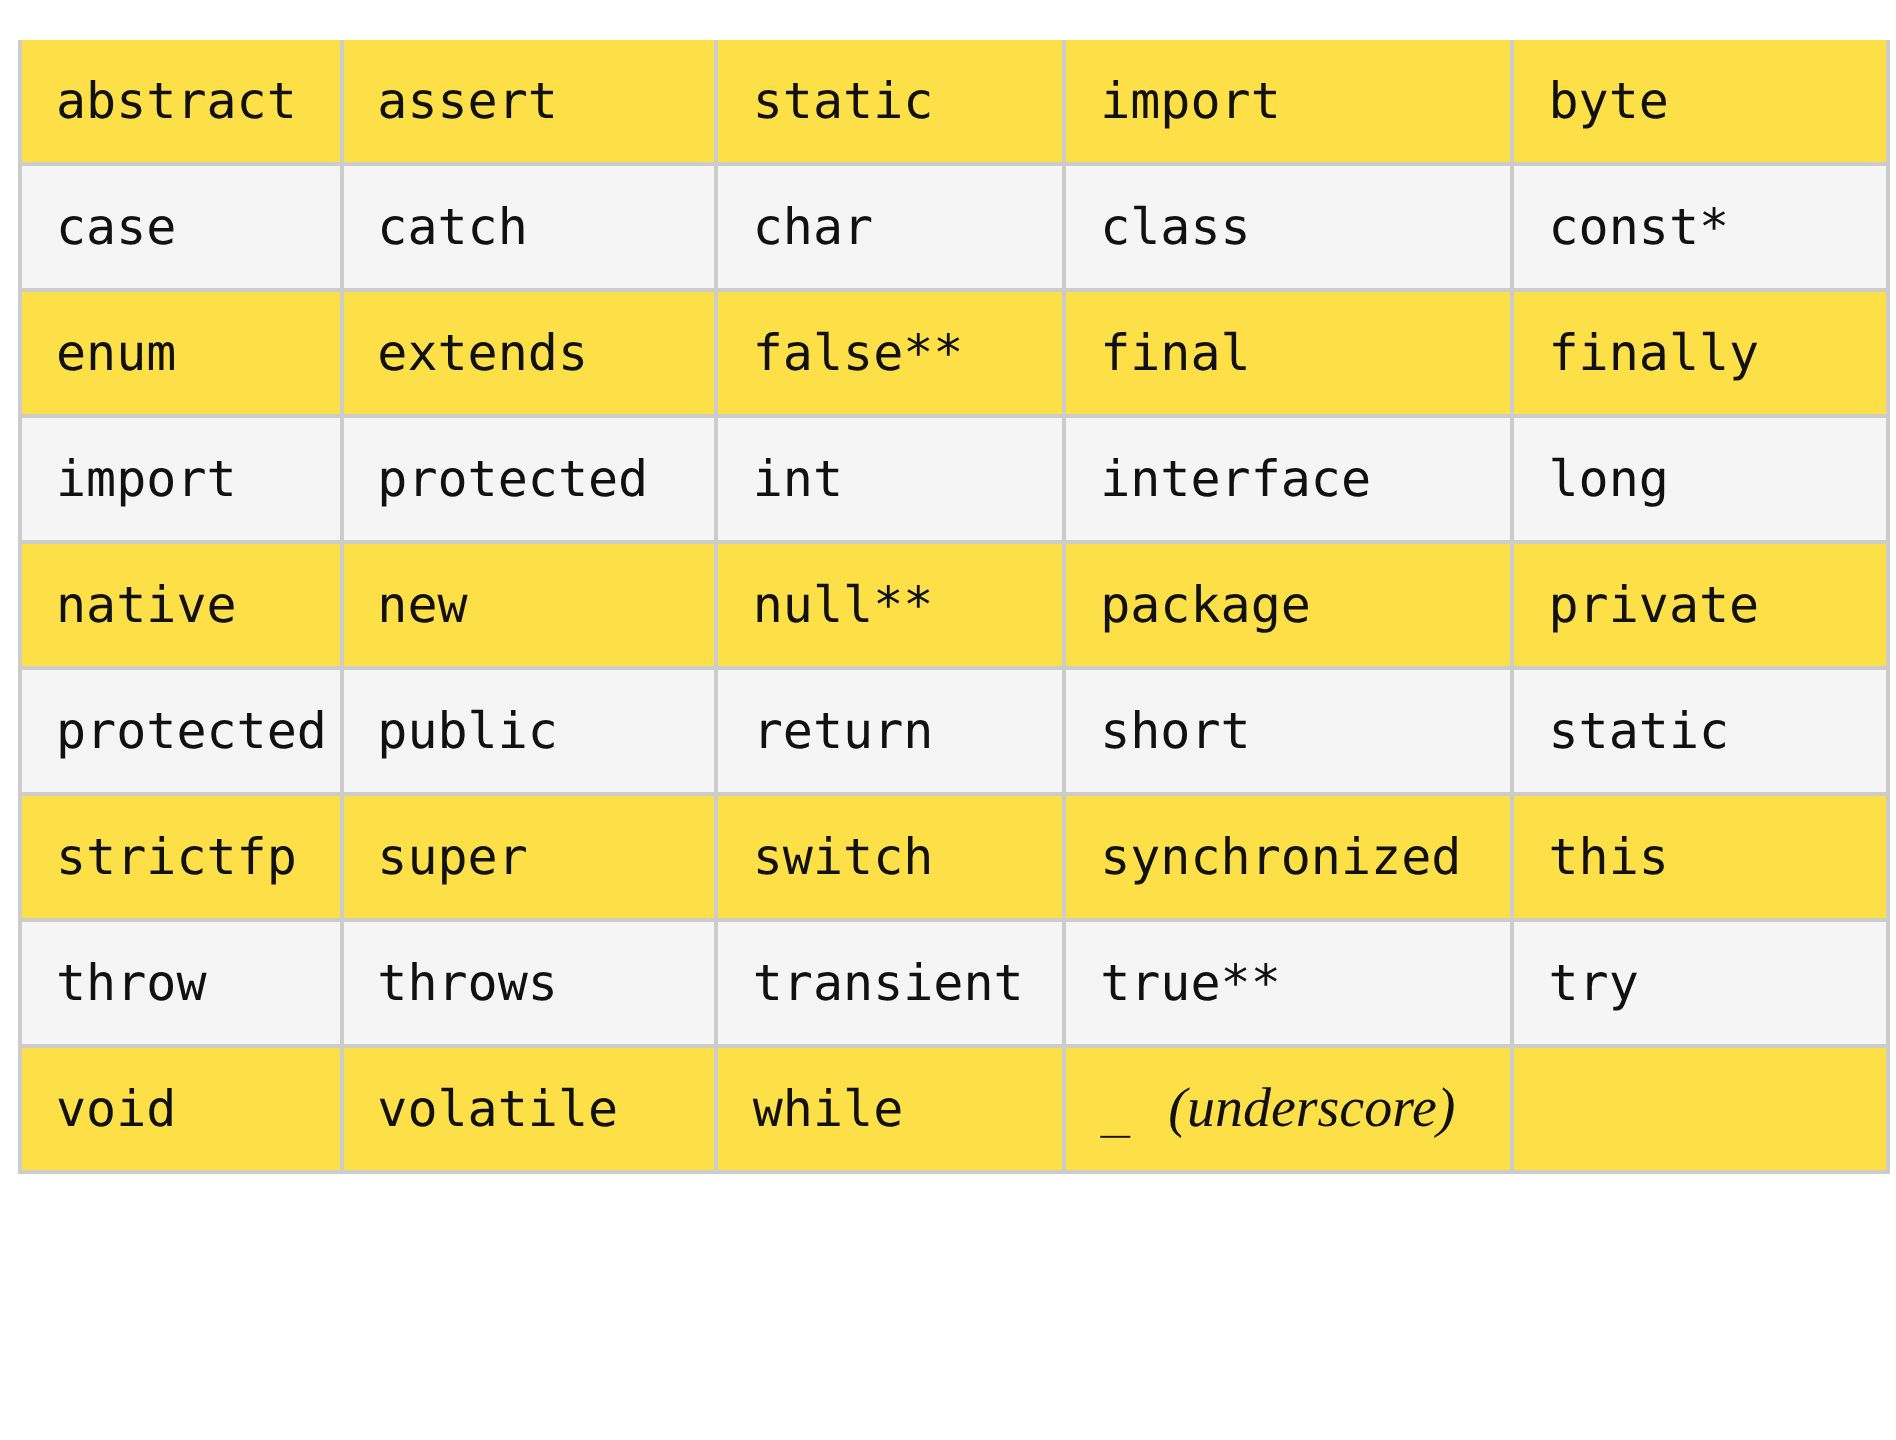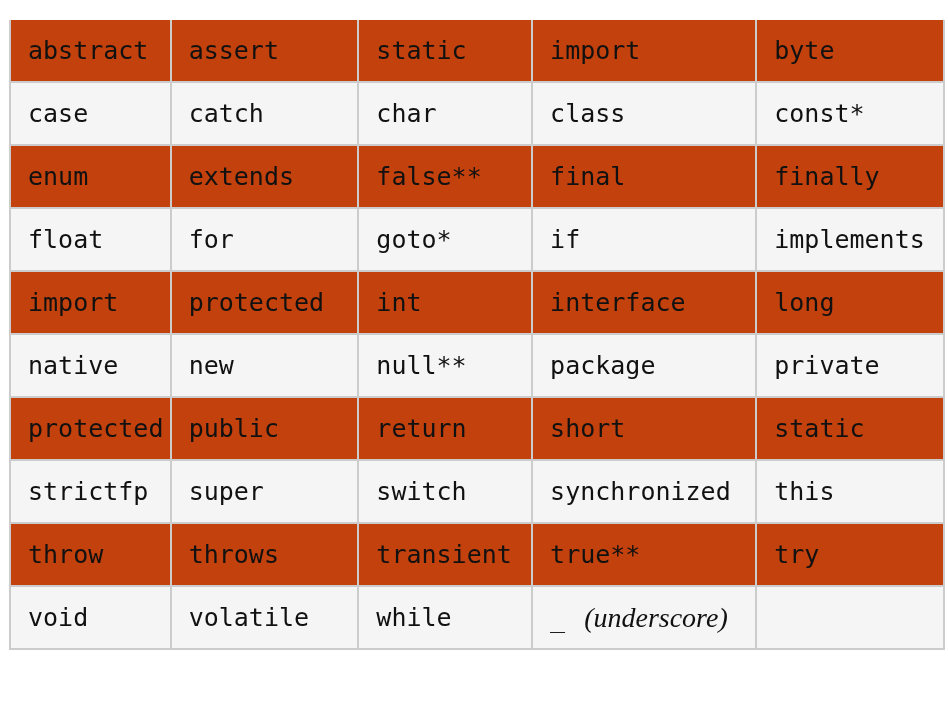--- a/index.html
+++ b/index.html
@@ -24,21 +24,21 @@
     font-size: 25px;
     color: #111111;
   }
   table.kw td {
     border: 2px solid #cccccc;
     height: 61px;
     padding: 0 4px 0 17px;
     vertical-align: middle;
     white-space: nowrap;
     overflow: hidden;
-    background: #c2410c;
+    background: #fde047;
   }
   table.kw tr:first-child td {
     border-top: none;
   }
   table.kw tr:nth-child(even) td {
     background: #f5f5f5;
   }
   .serif-note {
     font-family: "Liberation Serif", serif;
     font-style: italic;
@@ -74,27 +74,20 @@
           <td>const*</td>
         </tr>
         <tr>
           <td>enum</td>
           <td>extends</td>
           <td>false**</td>
           <td>final</td>
           <td>finally</td>
         </tr>
         <tr>
-          <td>float</td>
-          <td>for</td>
-          <td>goto*</td>
-          <td>if</td>
-          <td>implements</td>
-        </tr>
-        <tr>
           <td>import</td>
           <td>protected</td>
           <td>int</td>
           <td>interface</td>
           <td>long</td>
         </tr>
         <tr>
           <td>native</td>
           <td>new</td>
           <td>null**</td>

